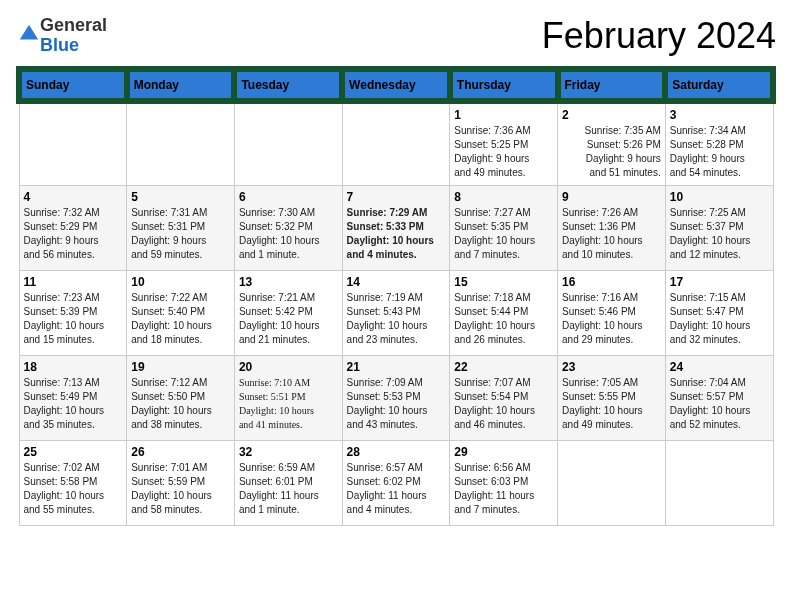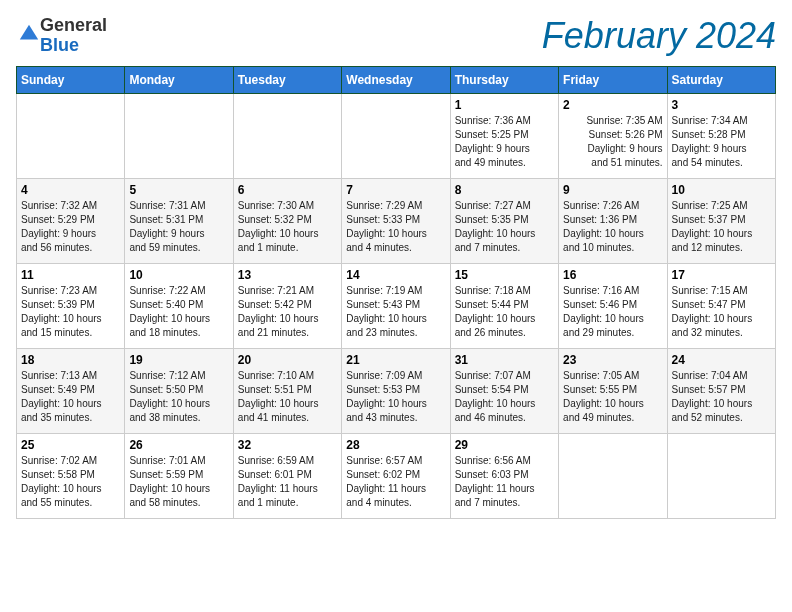--- a/index.html
+++ b/index.html
@@ -31,41 +31,40 @@
       width: 22px;
       height: 22px;
       margin-left: 2px;
     }
     .title-block {
       text-align: right;
     }
     .main-title {
       font-size: 36px;
       font-weight: normal;
-      color: #0369a1;
+      color: #000000;
       line-height: 1.1;
-      font-style: italic;
     }
     .subtitle {
       font-size: 15px;
       color: #444;
       font-weight: bold;
     }
     table {
       width: 100%;
       border-collapse: collapse;
       font-size: 11px;
     }
     thead tr th {
       background-color: #2e7bd6;
-      color: #ffffff;
+      color: #000000;
       padding: 6px 4px;
       text-align: left;
       font-size: 12px;
-      border: 1px solid #14532d;
+      border: 6px solid #14532d;
     }
     tbody tr td {
       border: 1px solid #ccc;
       vertical-align: top;
       padding: 4px;
       width: calc(100% / 7);
       min-height: 80px;
       height: 85px;
     }
     tbody tr:nth-child(odd) td {
@@ -166,21 +165,21 @@
         </td>
         <td>
           <span class="day-num">6</span>
           <div class="day-info" style="white-space: pre-line;">Sunrise: 7:30 AM
 Sunset: 5:32 PM
 Daylight: 10 hours
 and 1 minute.</div>
         </td>
         <td>
           <span class="day-num">7</span>
-          <div class="day-info" style="white-space: pre-line;">Sunrise: 7:29 AM
+          <div class="day-info" style="white-space: pre-line; font-weight: bold;">Sunrise: 7:29 AM
 Sunset: 5:33 PM
 Daylight: 10 hours
 and 4 minutes.</div>
         </td>
         <td>
           <span class="day-num">8</span>
           <div class="day-info" style="white-space: pre-line;">Sunrise: 7:27 AM
 Sunset: 5:35 PM
 Daylight: 10 hours
 and 7 minutes.</div>
@@ -261,34 +260,34 @@
         </td>
         <td>
           <span class="day-num">19</span>
           <div class="day-info" style="white-space: pre-line;">Sunrise: 7:12 AM
 Sunset: 5:50 PM
 Daylight: 10 hours
 and 38 minutes.</div>
         </td>
         <td>
           <span class="day-num">20</span>
-          <div class="day-info" style="white-space: pre-line;">Sunrise: 7:10 AM
+          <div class="day-info" style="white-space: pre-line; font-family: Liberation Serif, serif;">Sunrise: 7:10 AM
 Sunset: 5:51 PM
 Daylight: 10 hours
 and 41 minutes.</div>
         </td>
         <td>
           <span class="day-num">21</span>
           <div class="day-info" style="white-space: pre-line;">Sunrise: 7:09 AM
 Sunset: 5:53 PM
 Daylight: 10 hours
 and 43 minutes.</div>
         </td>
         <td>
-          <span class="day-num">31</span>
+          <span class="day-num">22</span>
           <div class="day-info" style="white-space: pre-line;">Sunrise: 7:07 AM
 Sunset: 5:54 PM
 Daylight: 10 hours
 and 46 minutes.</div>
         </td>
         <td>
           <span class="day-num">23</span>
           <div class="day-info" style="white-space: pre-line;">Sunrise: 7:05 AM
 Sunset: 5:55 PM
 Daylight: 10 hours

